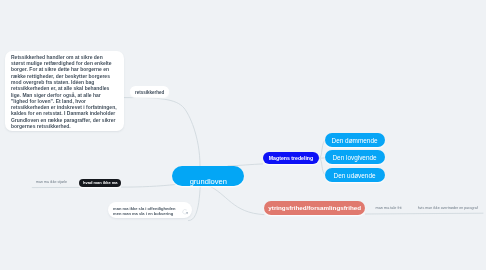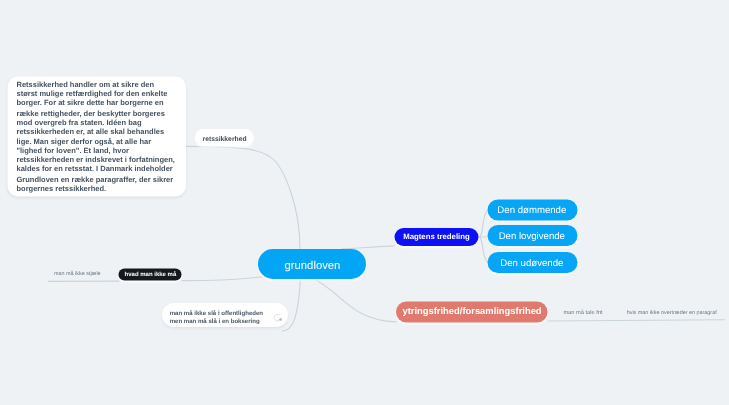--- a/index.html
+++ b/index.html
@@ -14,21 +14,21 @@
         justify-content:center;white-space:nowrap;box-sizing:border-box;
         box-shadow:0 1.2px 1.4px rgba(255,255,255,0.85);}
 
   #note-box{position:absolute;left:4.6px;top:51.2px;width:119.4px;height:79.8px;
             background:#fff;border-radius:7.2px;box-sizing:border-box;
             padding:2.6px 6.8px 0 6.4px;
             box-shadow:0 1px 2px rgba(60,80,100,.10);}
   #note-box span{display:block;font-size:5px;line-height:6.3px;color:#45525f;
                  font-weight:700;width:106.2px;}
 
-  #n-root{left:172.3px;top:166.2px;width:72px;height:19.8px;background:#03a6f5;}
+  #n-root{left:172.3px;top:166.2px;width:72px;height:19.8px;background:#03a6f5;align-items:flex-end;}
   #n-root span{font-size:7.54px;color:#fff;font-weight:400;}
 
   #n-retssikkerhed{left:130.0px;top:86.0px;width:39.4px;height:10.5px;background:#fff;}
   #n-retssikkerhed span{font-size:4.52px;color:#3f4c5a;font-weight:700;position:relative;top:1.4px;}
 
   #n-magtens{left:262.8px;top:151.6px;width:56.4px;height:12.6px;background:#0d11f6;}
   #n-magtens span{font-size:5.19px;color:#fff;font-weight:700;}
 
   .rnode{left:324.5px;width:60.1px;height:13.9px;background:#07a5f6;}
   .rnode span{font-size:6.42px;color:#fff;font-weight:400;position:relative;top:0.8px;}

